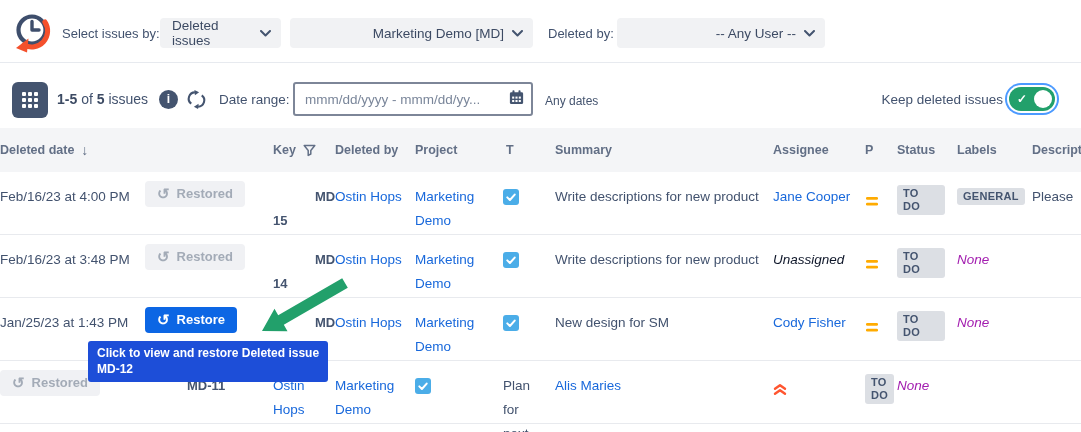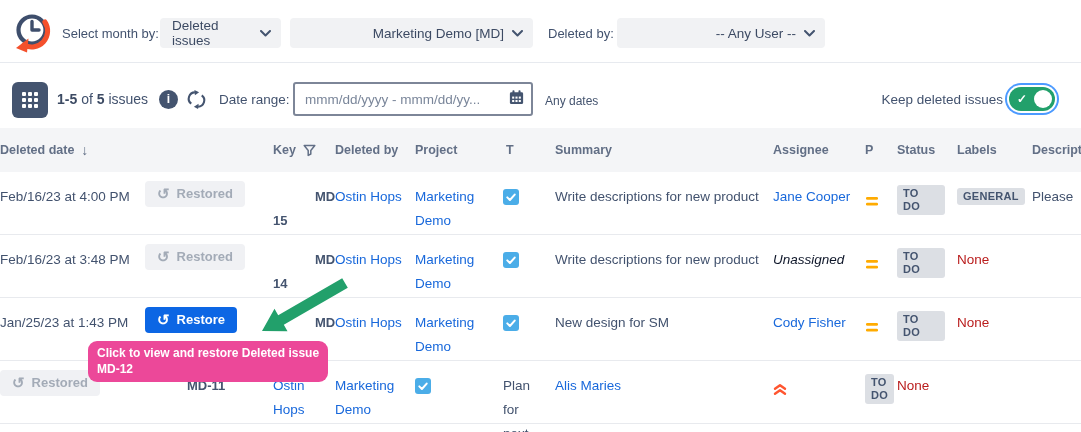--- a/index.html
+++ b/index.html
@@ -54,42 +54,42 @@
   .restore-btn .ricon { font-size: 15px; font-weight: 700; line-height: 14px; }
   .restore-btn.disabled { background: #F0F1F4; color: #A3ABB7; cursor: default; }
   .restore-btn.primary { background: #0C66E4; color: #fff; }
   .c-key span { font-weight: 700; font-size: 13px; color: #44546F; margin-left: 42px; }
   a.lnk, .lnk { color: #1868DB; text-decoration: none; cursor: pointer; }
   .unassigned { color: #0f172a; font-style: italic; }
   .c-type { padding-top: 17px; }
   .c-p { padding-top: 19px; }
   .badge { display: inline-block; background: #DCDFE4; color: #44546F; font-size: 11px; font-weight: 700;
            letter-spacing: 0.3px; padding: 2px 6px; border-radius: 3px; line-height: 13px; vertical-align: 1px; }
-  .plain { color: #b91c1c; }
+  .plain { color: #a21caf; font-style: italic; }
   .c-desc { white-space: nowrap; padding-right: 0; }
 
   
   .arrow-overlay { position: absolute; left: 250px; top: 270px; width: 110px; height: 72px; pointer-events: none; z-index: 6; }
-  .tooltip { position: absolute; left: 88px; top: 341px; background: #ec4899; color: #fff; border-radius: 9px;
+  .tooltip { position: absolute; left: 88px; top: 341px; background: #1d4ed8; color: #fff; border-radius: 3px;
              padding: 4px 9px 5px; font-size: 12px; font-weight: 700; line-height: 16px; z-index: 5; max-width: 260px; }
   .tooltip div { white-space: nowrap; }
 </style>
 </head>
 <body>
 
 <div class="app">
 
   <div class="topbar">
     <svg class="logo" viewBox="0 0 48 48">
       <circle cx="24" cy="21" r="13.5" fill="none" stroke="#3E4E6C" stroke-width="4.2"></circle>
       <path d="M24 12.5 V21 H31" fill="none" stroke="#3E4E6C" stroke-width="3.4" stroke-linecap="round" stroke-linejoin="round"></path>
       <path d="M36.9 13 A16 16 0 0 1 16 36" fill="none" stroke="#F4502C" stroke-width="5" stroke-linecap="round"></path>
       <polygon points="8,39 20.5,29.5 19,43.5" fill="#F4502C"></polygon>
     </svg>
-    <span class="flt-label" style="left:62px">Select month by:</span>
+    <span class="flt-label" style="left:62px">Select issues by:</span>
     <div class="dd" style="left:160px;width:121px">
       <span>Deleted issues</span>
       <span class="chev">
         <svg width="11" height="7" viewBox="0 0 11 7">
             <polyline points="1,1 5.5,5.5 10,1" fill="none" stroke="#44546F" stroke-width="2" stroke-linecap="round" stroke-linejoin="round"></polyline>
           </svg>
       </span>
     </div>
     <div class="dd" style="left:290px;width:243px">
       <span>Marketing Demo [MD]</span>

